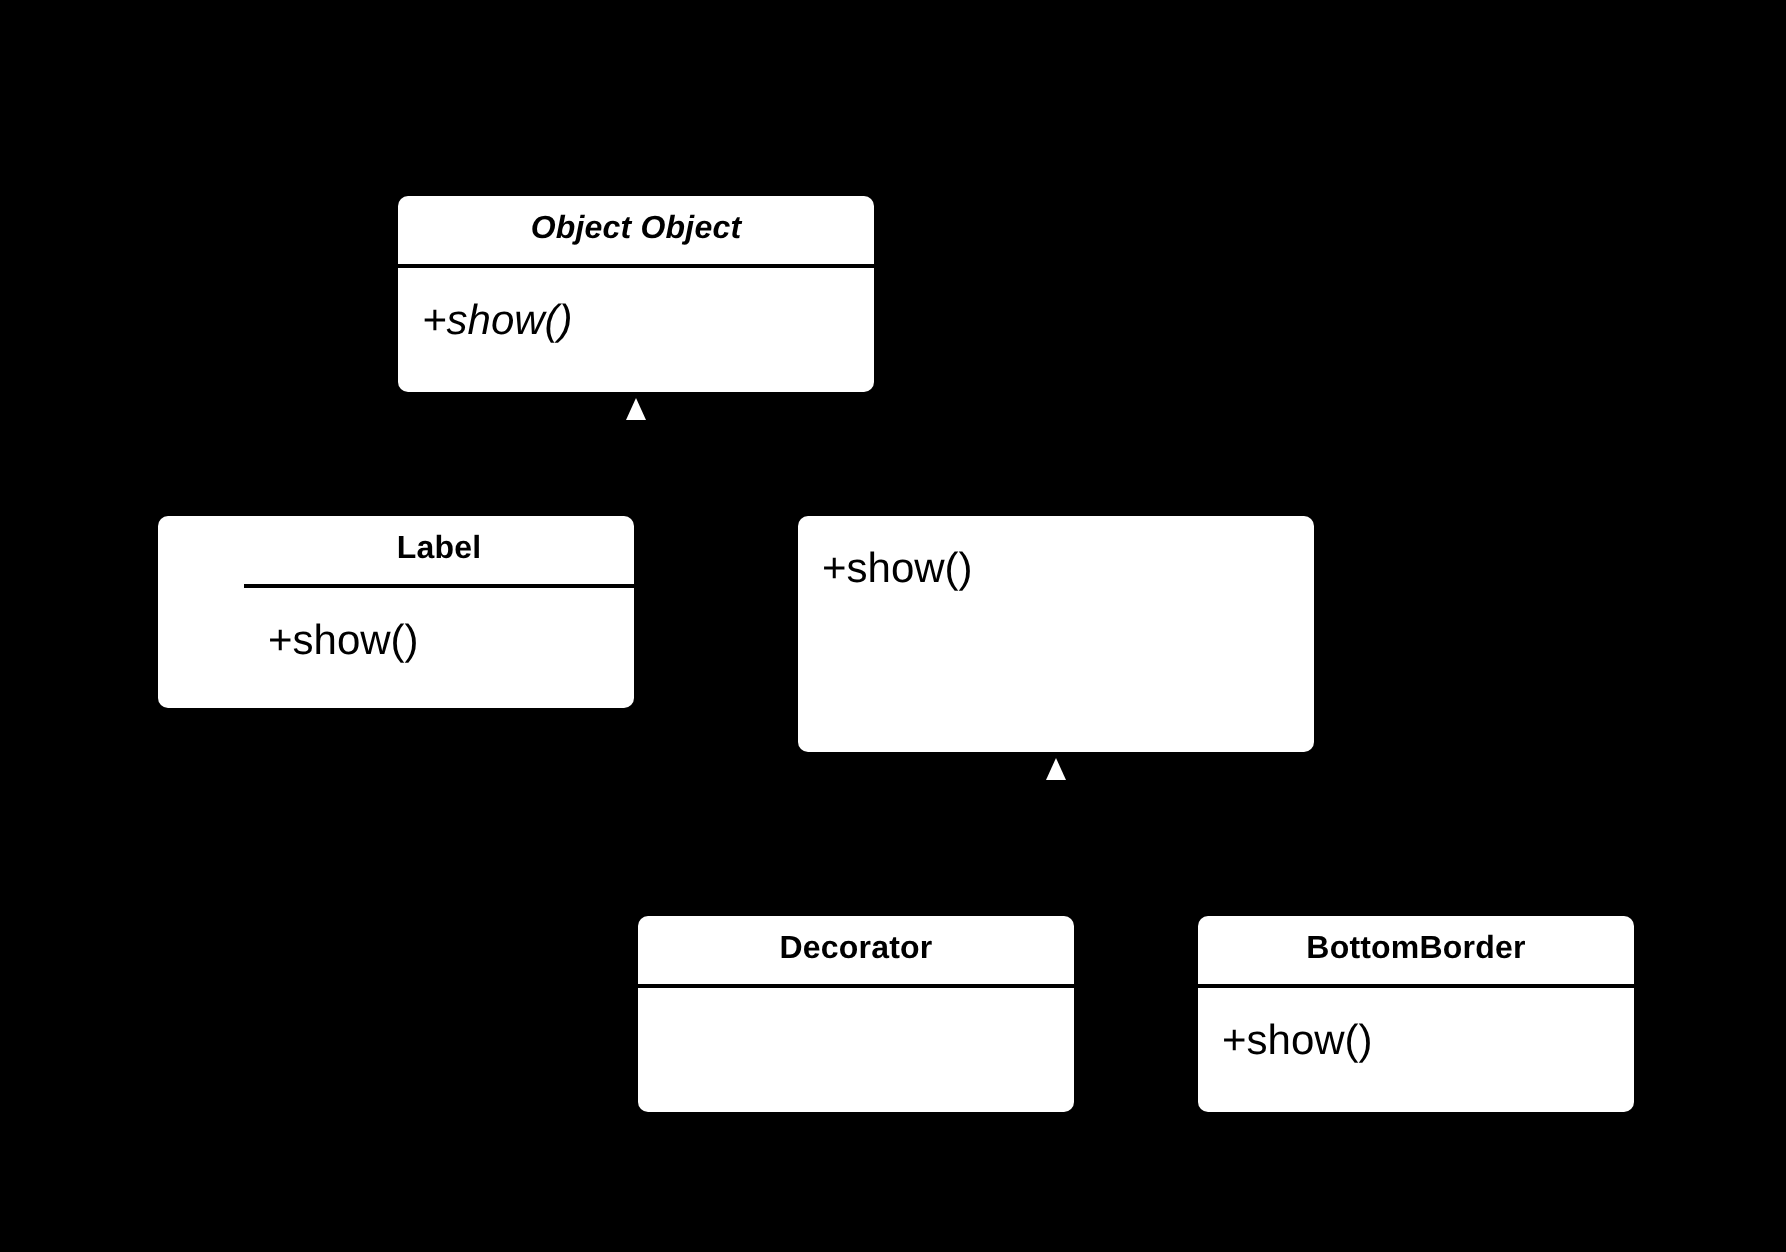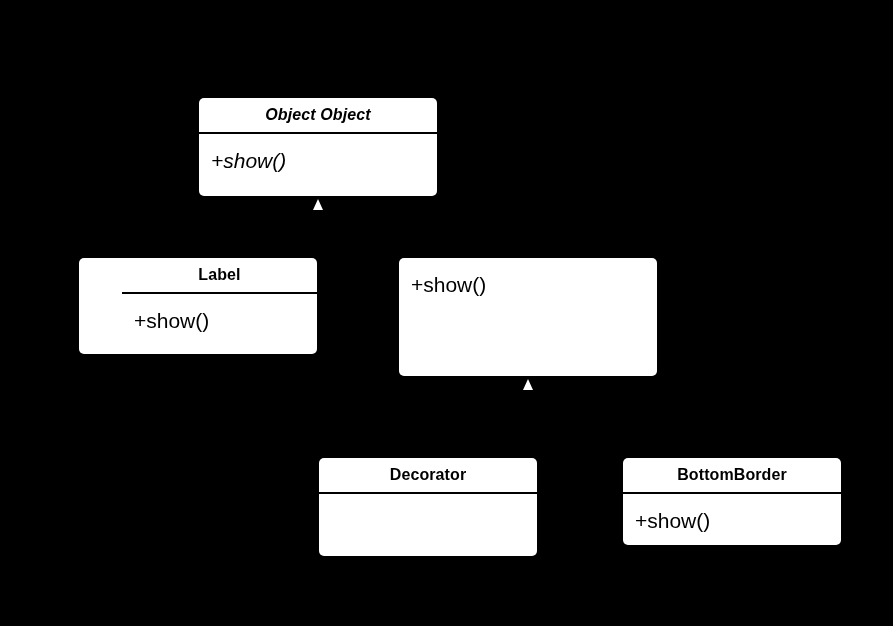--- a/index.html
+++ b/index.html
@@ -110,20 +110,20 @@
   <div class="uml-class" style="left:399px; top:258px; width:258px; height:118px;">
     <div class="uml-body">
       <div class="uml-method">+show()</div>
     </div>
   </div>
 
   <div class="uml-class" style="left:319px; top:458px; width:218px; height:98px;">
     <div class="uml-header" style="height:36px;">Decorator</div>
   </div>
 
-  <div class="uml-class" style="left:599px; top:458px; width:218px; height:87px;margin-left:24px;">
+  <div class="uml-class" style="left:599px; top:458px; width:218px; height:98px;">
     <div class="uml-header" style="height:36px;">BottomBorder</div>
     <div class="uml-body">
       <div class="uml-method">+show()</div>
     </div>
   </div>
 
 </div>
 
 </body></html>

